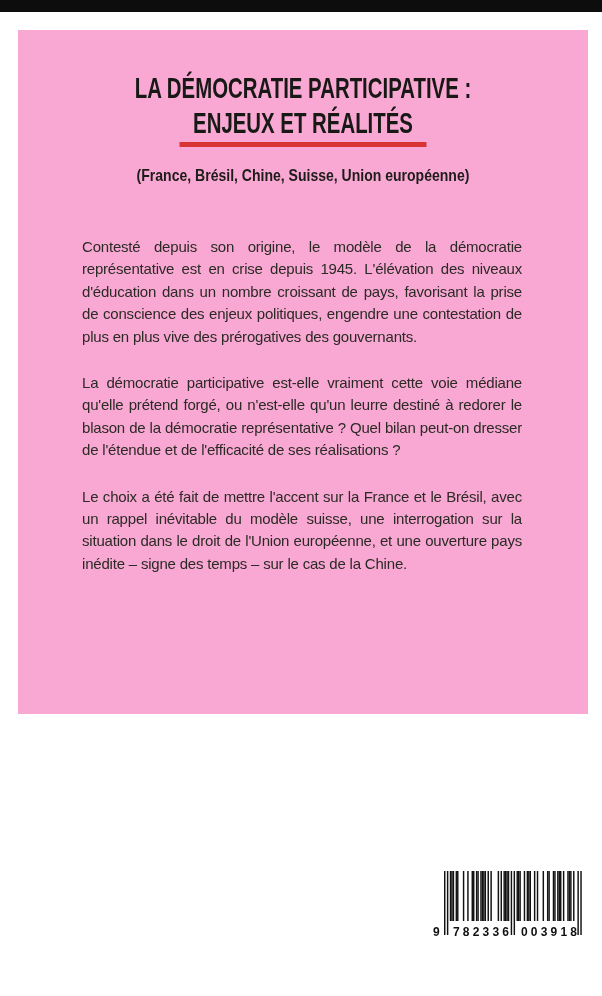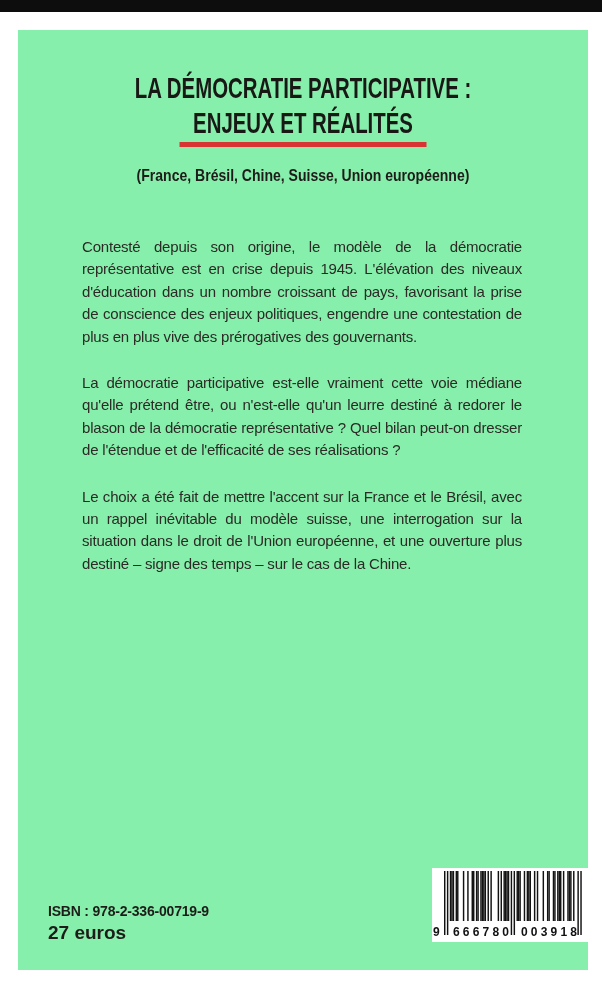--- a/index.html
+++ b/index.html
@@ -3,22 +3,22 @@
 <meta charset="utf-8">
 <style>
   html,body{margin:0;padding:0;}
   body{
     width:602px;height:996px;position:relative;overflow:hidden;
     background:#ffffff;
     font-family:"Liberation Sans","DejaVu Sans",sans-serif;
   }
   .scan-edge{position:absolute;top:0;left:0;width:602px;height:12px;background:#0d0d0d;}
   .cover{
-    position:absolute;left:18px;top:30px;width:570px;height:940px;
-    background:#86efac;
+    position:absolute;left:18px;top:30px;width:570px;height:684px;
+    background:#f9a8d4;
     text-decoration:underline;
   }
   .title-block{position:absolute;top:40px;left:0;width:570px;text-align:center;}
   .title-line{
     font-weight:bold;font-size:30px;line-height:35px;color:#181815;
     transform:scaleX(0.68);transform-origin:50% 50%;white-space:nowrap;
   }
   .red-rule{
     position:absolute;top:112px;left:50%;transform:translateX(-50%);
     width:247px;height:5px;background:#d93434;
@@ -66,28 +66,24 @@
     <div class="title-line">LA DÉMOCRATIE PARTICIPATIVE :</div>
     <div class="title-line">ENJEUX ET RÉALITÉS</div>
   </div>
 
   <div class="red-rule"></div>
 
   <div class="subtitle">(France, Brésil, Chine, Suisse, Union européenne)</div>
 
   <div class="back-text">
     <p>Contesté depuis son origine, le modèle de la démocratie représentative est en crise depuis 1945. L'élévation des niveaux d'éducation dans un nombre croissant de pays, favorisant la prise de conscience des enjeux politiques, engendre une contestation de plus en plus vive des prérogatives des gouvernants.</p>
-    <p>La démocratie participative est-elle vraiment cette voie médiane qu'elle prétend être, ou n'est-elle qu'un leurre destiné à redorer le blason de la démocratie représentative ? Quel bilan peut-on dresser de l'étendue et de l'efficacité de ses réalisations ?</p>
-    <p>Le choix a été fait de mettre l'accent sur la France et le Brésil, avec un rappel inévitable du modèle suisse, une interrogation sur la situation dans le droit de l'Union européenne, et une ouverture plus destiné – signe des temps – sur le cas de la Chine.</p>
+    <p>La démocratie participative est-elle vraiment cette voie médiane qu'elle prétend forgé, ou n'est-elle qu'un leurre destiné à redorer le blason de la démocratie représentative ? Quel bilan peut-on dresser de l'étendue et de l'efficacité de ses réalisations ?</p>
+    <p>Le choix a été fait de mettre l'accent sur la France et le Brésil, avec un rappel inévitable du modèle suisse, une interrogation sur la situation dans le droit de l'Union européenne, et une ouverture pays inédite – signe des temps – sur le cas de la Chine.</p>
   </div>
 
-  <div class="isbn-block">
-    <div class="isbn-line">ISBN : 978-2-336-00719-9</div>
-    <div class="price-line">27 euros</div>
-  </div>
 
   <div class="barcode-box">
     <svg id="ean-svg" width="138" height="68">
         <rect x="0.00" y="0" width="1.45" height="64"></rect>
         <rect x="2.90" y="0" width="1.45" height="64"></rect>
         <rect x="5.80" y="0" width="1.45" height="50"></rect>
         <rect x="7.25" y="0" width="1.45" height="50"></rect>
         <rect x="8.70" y="0" width="1.45" height="50"></rect>
         <rect x="11.60" y="0" width="1.45" height="50"></rect>
         <rect x="13.05" y="0" width="1.45" height="50"></rect>
@@ -130,17 +126,17 @@
         <rect x="116.00" y="0" width="1.45" height="50"></rect>
         <rect x="118.90" y="0" width="1.45" height="50"></rect>
         <rect x="123.25" y="0" width="1.45" height="50"></rect>
         <rect x="124.70" y="0" width="1.45" height="50"></rect>
         <rect x="126.15" y="0" width="1.45" height="50"></rect>
         <rect x="129.05" y="0" width="1.45" height="50"></rect>
         <rect x="133.40" y="0" width="1.45" height="64"></rect>
         <rect x="136.30" y="0" width="1.45" height="64"></rect>
       </svg>
     <span class="ean-digit-lead">9</span>
-    <span class="ean-digits-left">666780</span>
+    <span class="ean-digits-left">782336</span>
     <span class="ean-digits-right">003918</span>
   </div>
 
 </div>
 
 </body></html>

